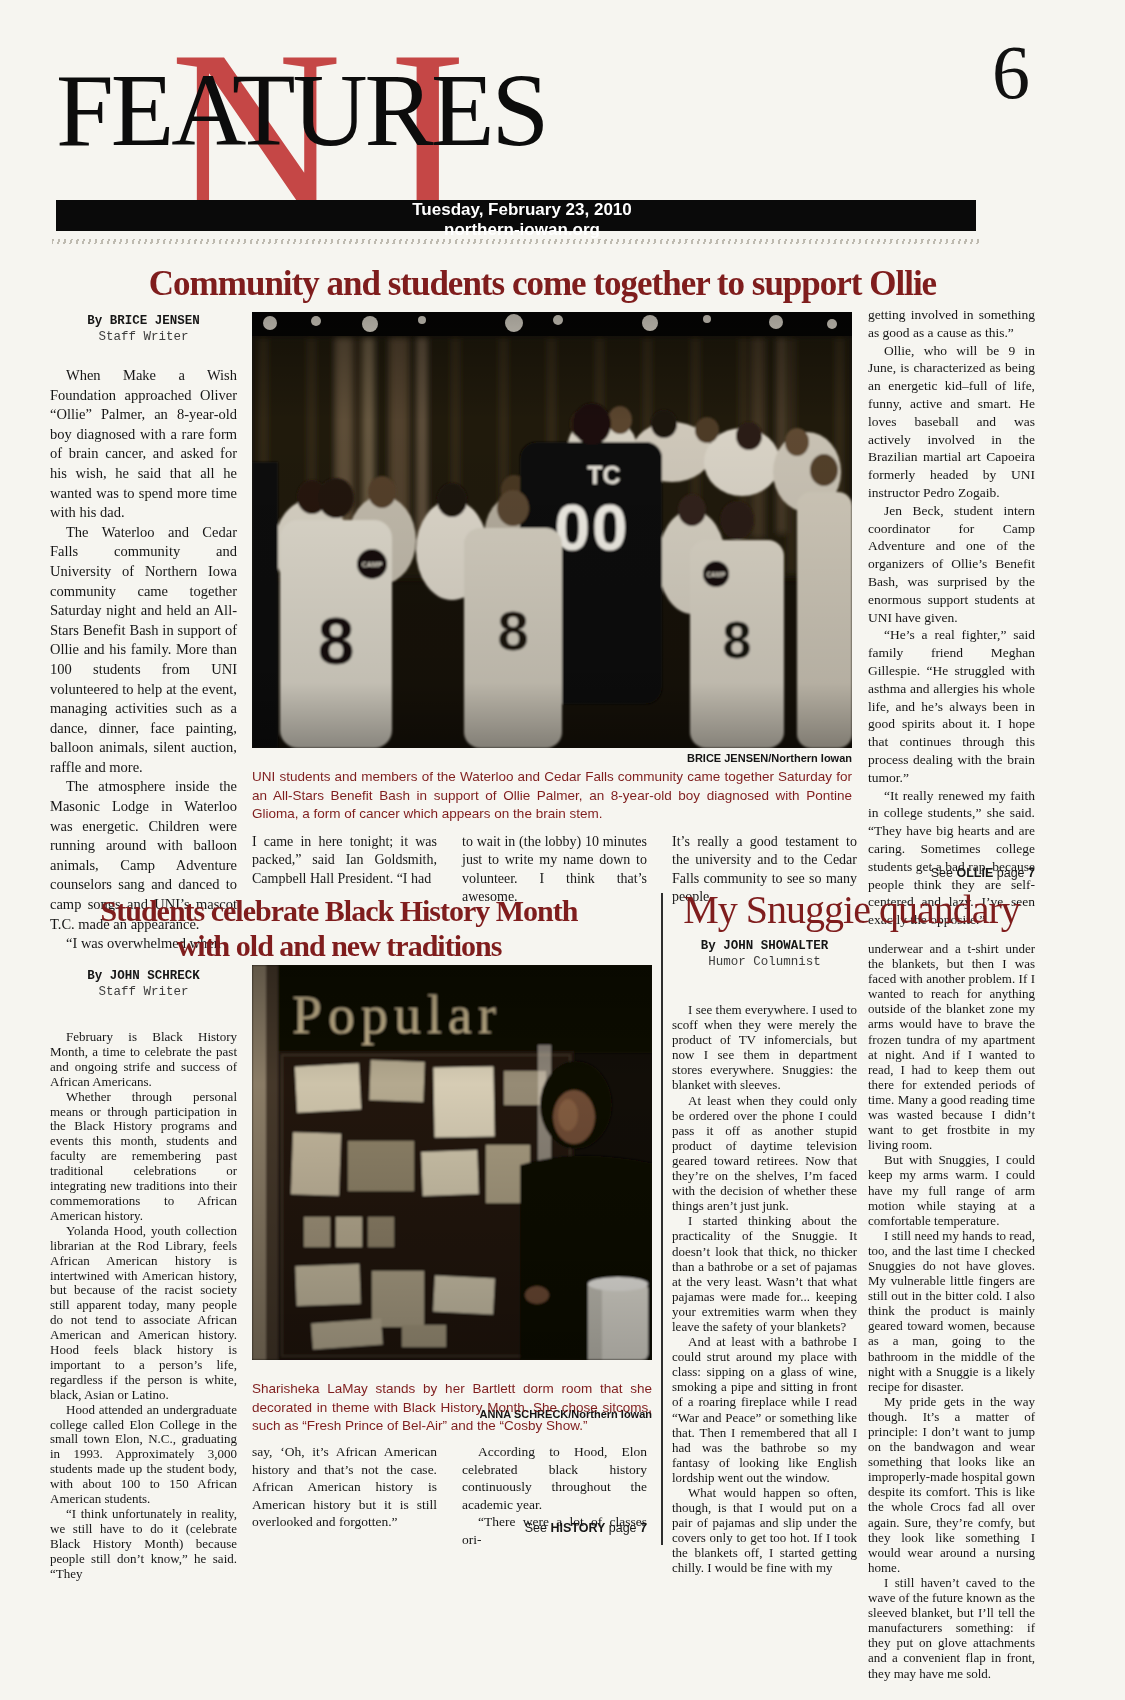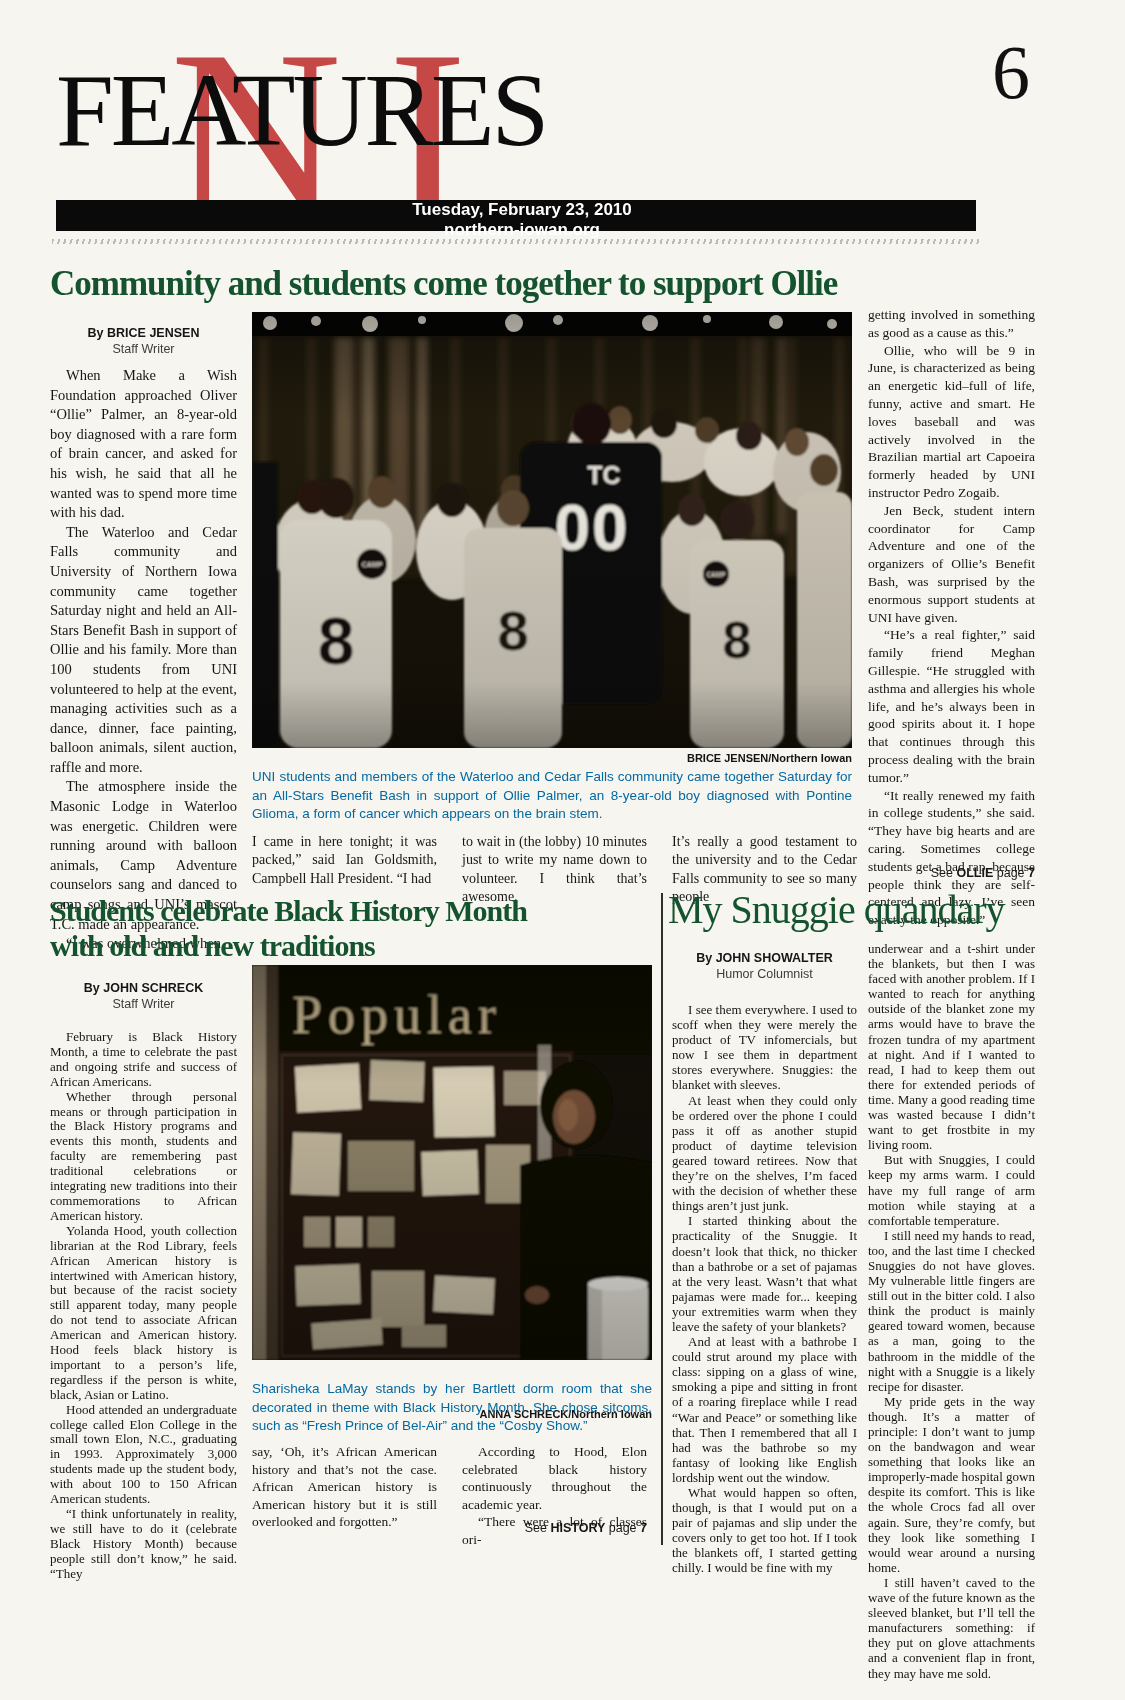--- a/index.html
+++ b/index.html
@@ -16,39 +16,39 @@
                    color:#0c0c0c; font-family:"Liberation Serif",serif; }
   .page-number { left:992px; top:34px; font-size:76px; line-height:1; color:#111; }
   .datebar { left:56px; top:200px; width:920px; height:31px; background:#0a0a0a;
              display:flex; align-items:center; padding-left:12px;
              font-family:"Liberation Sans",sans-serif; font-weight:bold; font-size:17px; color:#fff;flex-direction:column; }
   .datebar .sep { display:inline-block; width:1px; height:18px; background:#bdbdbd; margin:0 11px; }
   .squiggle { left:52px; top:239px; width:927px; height:5px; opacity:.85;
               background:repeating-linear-gradient(105deg,#b4b0a5 0 2px,transparent 2px 6px); }
 
   
-  .headline { font-weight:bold; color:#14532d; letter-spacing:-1px; }
+  .headline { font-weight:bold; color:#7f1d1d; text-align:center; letter-spacing:-1px; }
   .h1a { left:50px; top:264px; width:985px; font-size:35px; line-height:40px; }
   .h2a { left:50px; top:893px; width:578px; font-size:30px; line-height:35px; }
   .h3a { left:668px; top:888px; width:367px; font-size:40px; line-height:44px; font-weight:normal; letter-spacing:-1px; }
-  .byline { text-align:center; font-family:Liberation Sans, sans-serif;margin-top:12px; }
+  .byline { text-align:center; font-family:Liberation Mono, monospace; }
   .byline .by { font-weight:bold; font-size:12.5px; line-height:16px; display:block; }
   .byline .title { font-size:12.5px; line-height:17px; color:#3c3c3c; display:block; }
 
   
   .paras p { margin:0; text-indent:16px; text-align:justify; }
   .paras.cont-first p:first-child { text-indent:0; }
   .body1 { font-size:14.5px; line-height:19.6px; }
   .body-narrow { font-size:13.5px; line-height:17.8px; }
   .body2 { font-size:13px; line-height:14.9px; }
   .body3 { font-size:13px; line-height:15.1px; }
   .cont { text-align:justify; font-size:14px; line-height:18.4px; }
 
   .caption { font-family:"Liberation Sans",sans-serif; font-size:13.5px; line-height:18.5px;
-             text-align:justify; color:#0369a1; }
+             text-align:justify; color:#7f1d1d; }
   .credit { font-family:"Liberation Sans",sans-serif; font-weight:bold; font-size:11px;
             text-align:right; color:#141414; }
   .jump { font-family:"Liberation Sans",sans-serif; font-size:12.5px; text-align:right; }
   .jump .ref, .jump .num { font-weight:bold; }
 
   .photo { background:#171209; }
   .photo svg { display:block; width:100%; height:100%; }
   .vdiv { width:2px; background:#2e2e2e; }
 </style>
 </head>

